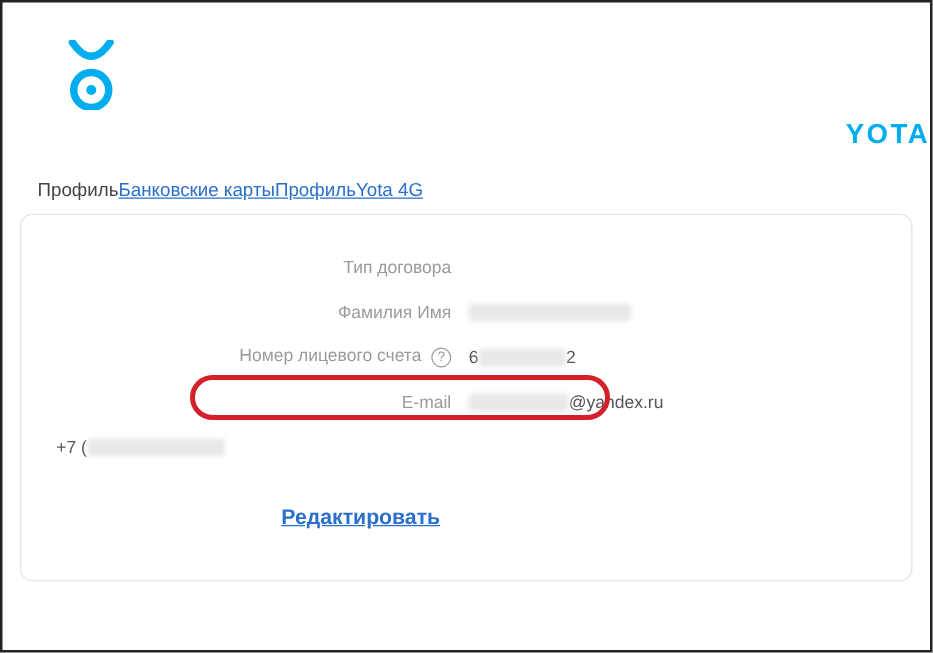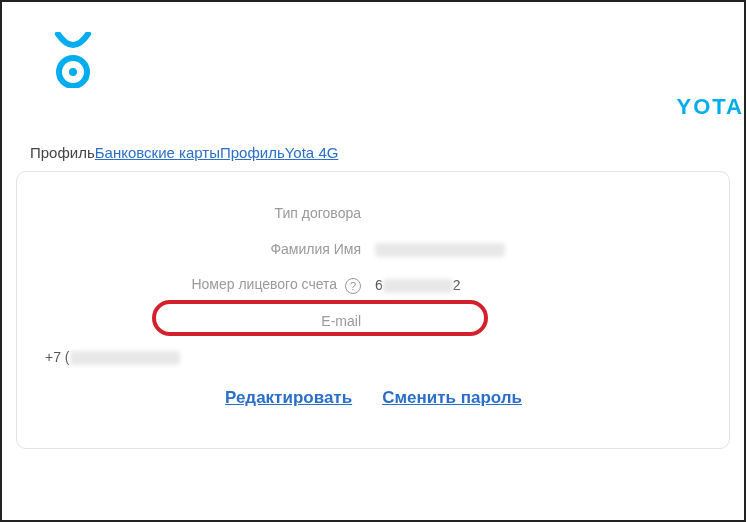--- a/index.html
+++ b/index.html
@@ -84,21 +84,21 @@
   }
   .blur-strip {
     display: inline-block;
     background: #e8e8e8;
     border-radius: 3px;
     height: 14px;
     vertical-align: middle;
     filter: blur(2px);
   }
   .actions {
-    margin-top: 20px;
+    margin-top: 36px;
     display: flex;
     gap: 30px;
     padding-left: 180px;
   }
   .link-btn {
     color: #2a6fc9;
     text-decoration: underline;
     font-size: 17px;
     font-weight: bold;
     cursor: pointer;
@@ -147,28 +147,30 @@
       <span>Номер лицевого счета</span>
       <span class="help-icon">?</span>
     </div>
     <div class="value">
       <span>6</span><span class="blur-strip" style="width:70px"></span><span>2</span>
     </div>
   </div>
 
   <div class="row">
     <div class="label">E-mail</div>
+    <div class="value">
+      <span class="blur-strip" style="width:80px"></span><span>@yandex.ru</span>
+    </div>
   </div>
 
   <div class="row">
     <div class="value">
       <span>+7 (</span><span class="blur-strip" style="width:110px"></span>
     </div>
   </div>
 
   <div class="actions">
     <span class="link-btn">Редактировать</span>
-    <span class="link-btn">Сменить пароль</span>
   </div>
 
 </div>
 
 <div class="highlight-ring" style="left:150px; top:298px; width:336px; height:36px;"></div>
 
 </body></html>

